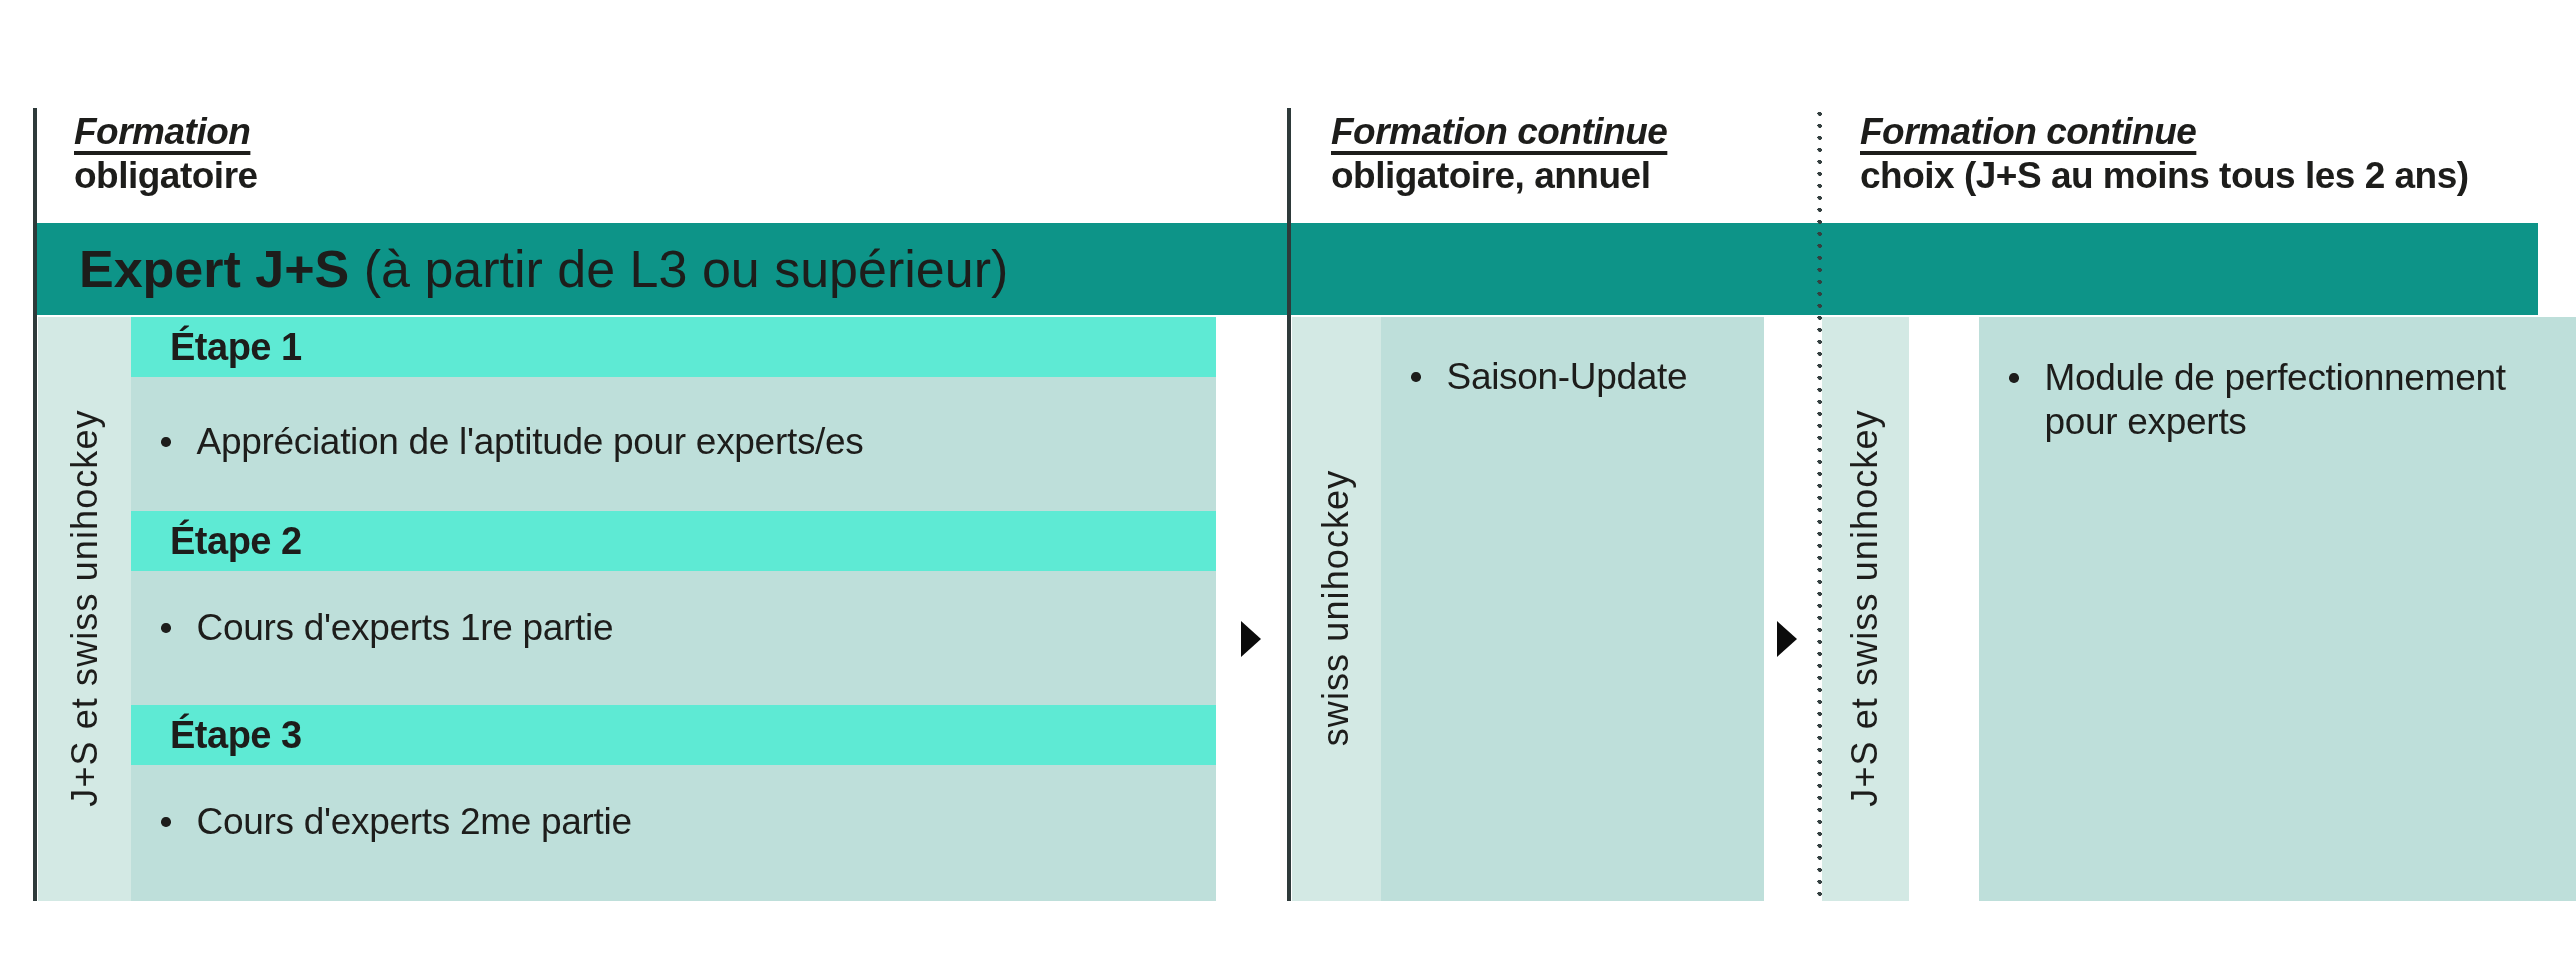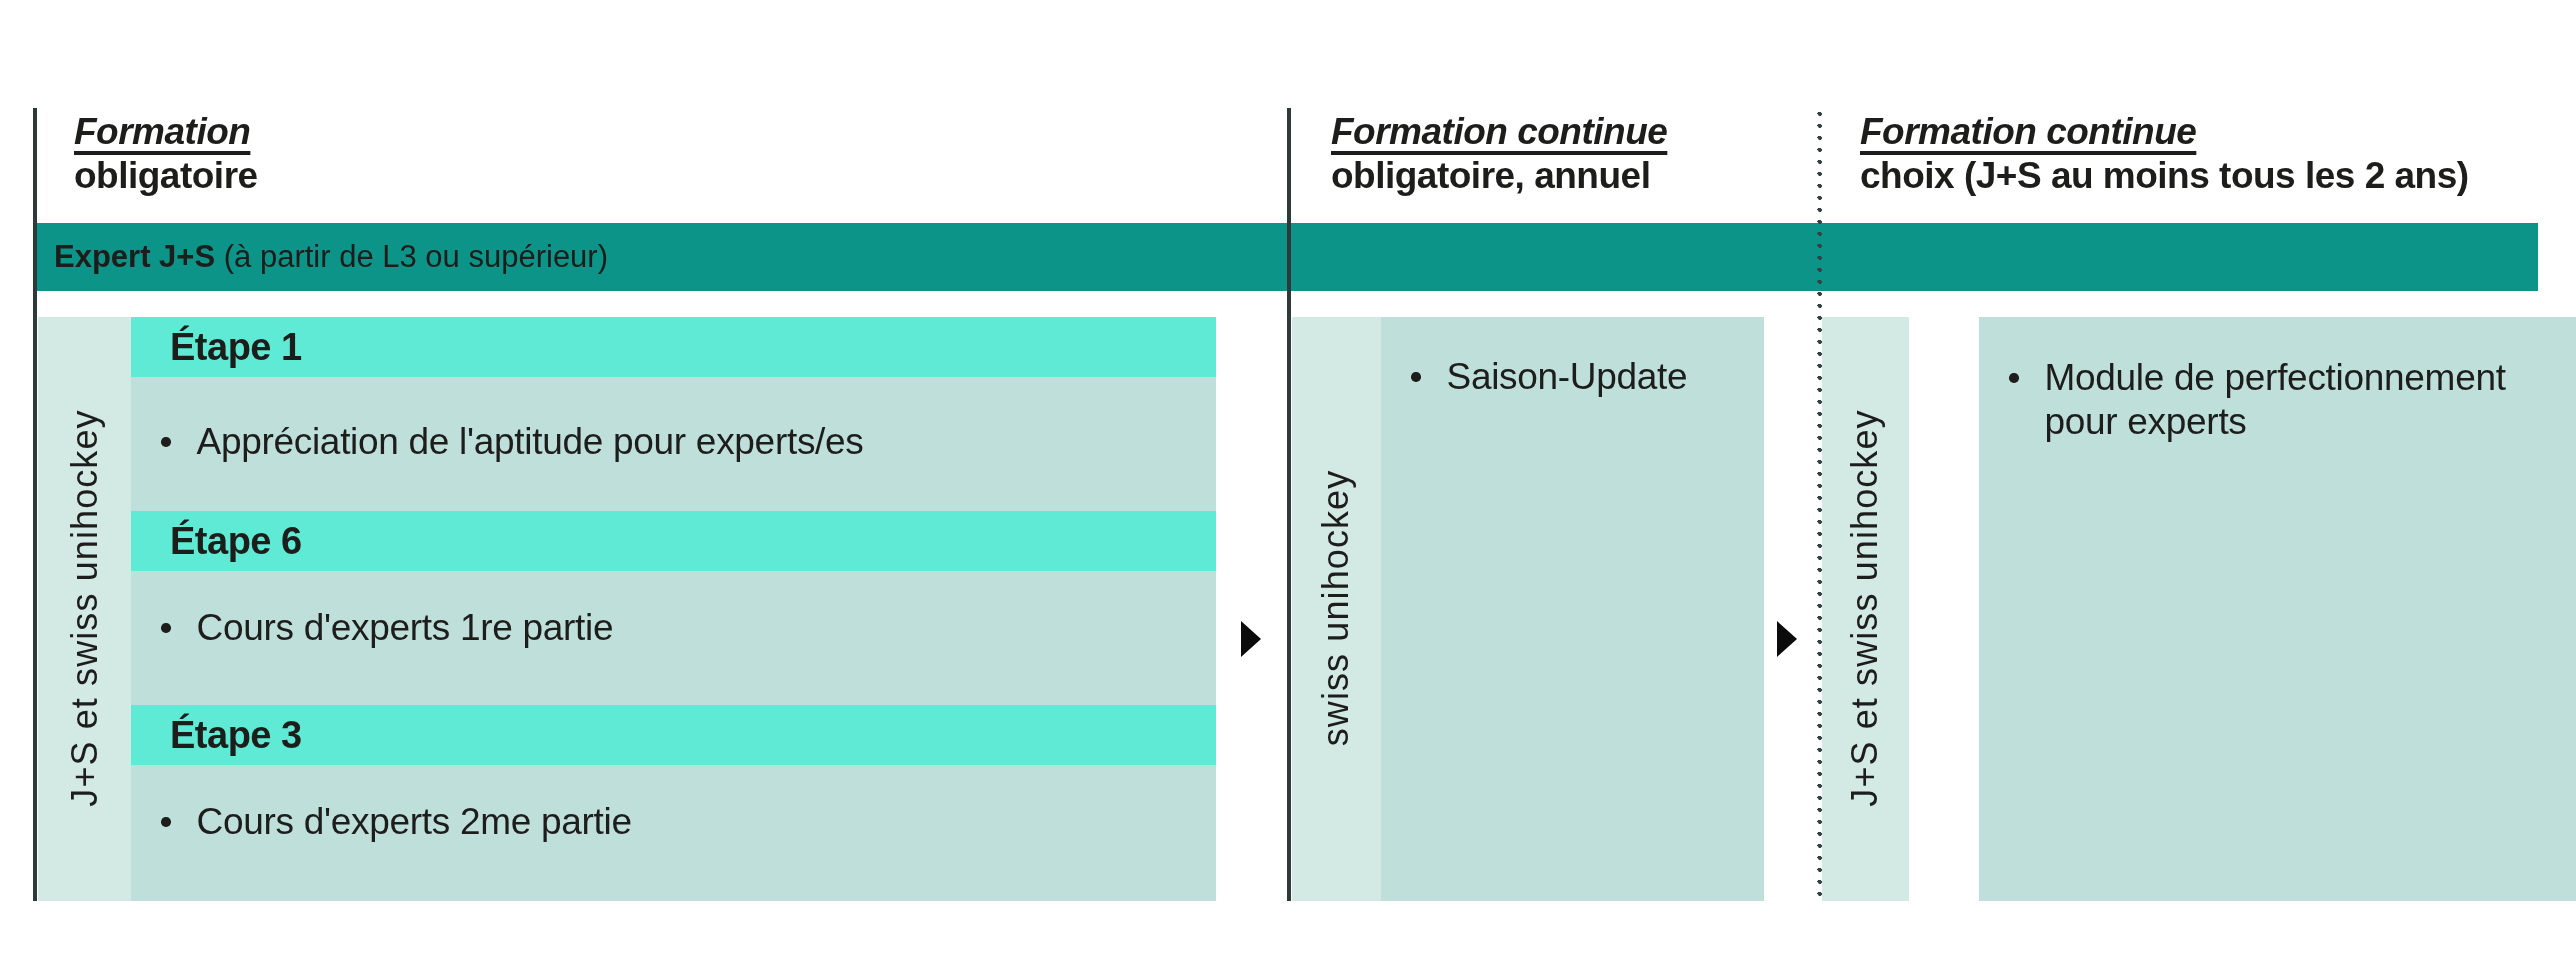--- a/index.html
+++ b/index.html
@@ -44,27 +44,27 @@
     background-size: 4.7px 12px;
     background-repeat: repeat-y;
   }
 
   
   .banner {
     position: absolute;
     left: 34px;
     top: 223px;
     width: 2504px;
-    height: 68px;
+    height: 92px;
     background: #0d9488;
     display: flex;
     align-items: center;
-    padding-left: 20px;
+    padding-left: 45px;
     box-sizing: border-box;
-    font-size: 31px;
+    font-size: 52px;
     z-index: 1;
     white-space: nowrap;
   }
   .banner .b { font-weight: 700; }
 
   
   .strip {
     position: absolute;
     top: 317px;
     height: 584px;
@@ -170,21 +170,21 @@
     <span class="b">Expert J+S</span>&nbsp;<span>(à partir de L3 ou supérieur)</span>
   </div>
 
   <div class="strip" style="left:38px; width:93px"></div>
   <div class="side-label" style="left:85px; top:608px">J+S et swiss unihockey</div>
   <div class="body-block" style="left:131px; width:1085px">
     <div class="band b1">
         <span>Étape 1</span>
       </div>
     <div class="band b2">
-        <span>Étape 6</span>
+        <span>Étape 2</span>
       </div>
     <div class="band b3">
         <span>Étape 3</span>
       </div>
     <div class="bullet" style="top:104px; left:0">
       <span class="dot"></span>
       <span class="txt">Appréciation de l'aptitude pour experts/es</span>
     </div>
     <div class="bullet" style="top:290px; left:0">
       <span class="dot"></span>

